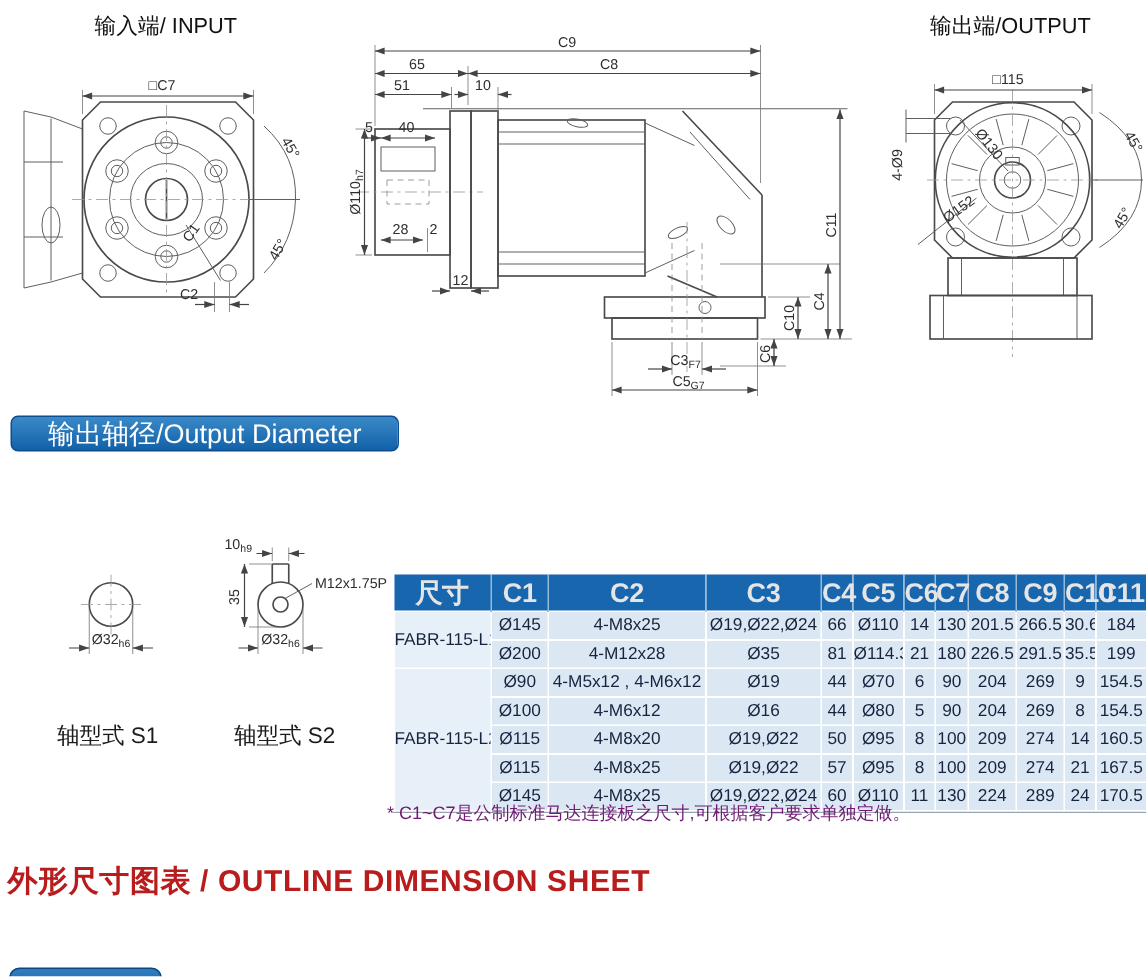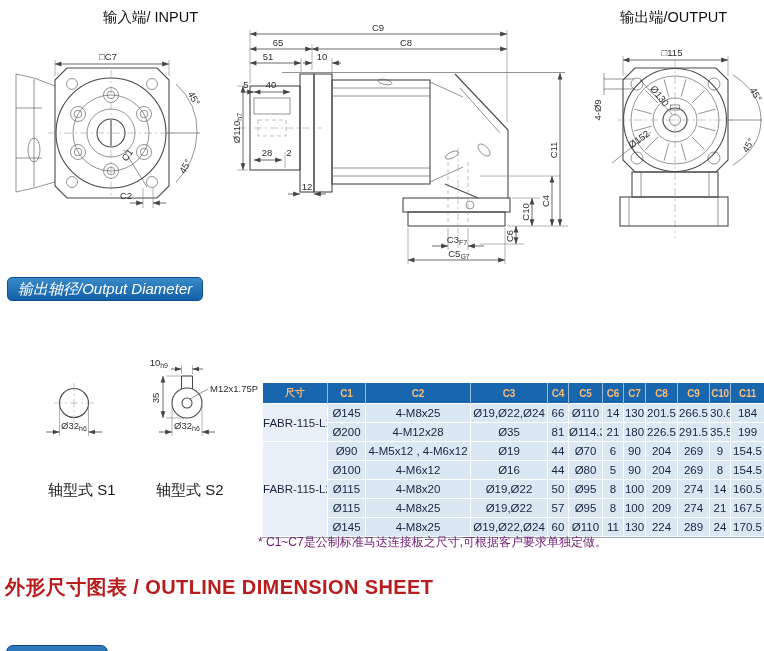--- a/index.html
+++ b/index.html
@@ -1,32 +1,32 @@
 <!DOCTYPE html>
 <html><head>
 <meta charset="utf-8">
 <style>
   html,body{margin:0;padding:0;background:#fff;}
   .page{position:relative;width:764px;height:651px;background:#fff;overflow:hidden;
         font-family:"Liberation Sans","DejaVu Sans",sans-serif;}
   .toplabel{position:absolute;font-size:14.5px;color:#111;}
   .badge{position:absolute;color:#fff;border-radius:5px;
          background:linear-gradient(180deg,#3a8ac8,#1261a9);border:1px solid #0d4e8e;}
-  .badge1{top:277px;left:7px;height:22px;line-height:22px;padding:0 10px;font-size:15px;font-style:italic;}
+  .badge1{top:277px;left:7px;height:22px;line-height:22px;padding:0 24px;font-size:18px;}
   .badge2{top:621px;left:6px;width:100px;height:21px;line-height:21px;text-align:center;
           font-size:13px;font-weight:bold;border-radius:7px;
           background:linear-gradient(180deg,#2f7dbf,#155a9e);border:1px solid #0f4680;
           box-shadow:0 2.5px 0 0 #173d66;margin-top:24px;}
   .caption{position:absolute;font-size:15px;color:#1c1c1c;}
   .heading{position:absolute;left:5px;top:574px;font-size:20px;font-weight:bold;
            color:#b91c1c;letter-spacing:0.4px;white-space:nowrap;}
   .notes{position:absolute;left:258px;top:535px;font-size:12px;color:#701a75;line-height:15px;}
   .tablewrap{position:absolute;left:262px;top:383px;width:502px;border-bottom:1px solid #98a4b0;}
   table{border-collapse:collapse;table-layout:fixed;width:502px;}
-  th{background:#1866ae;color:#fdba74;font-size:10px;font-weight:bold;height:20px;
+  th{background:#1866ae;color:#e5e5e5;font-size:18px;font-weight:bold;height:20px;
      border-right:1px solid rgba(255,255,255,.55);padding:0;letter-spacing:-0.2px;}
   td{background:#dbe8f4;font-size:11.5px;color:#17233f;text-align:center;height:18px;
      border:1px solid #fff;padding:0;white-space:nowrap;overflow:hidden;}
   td.model{background:#e7f0f8;font-size:11.5px;}
   tr.gsep td{border-top:1.5px solid #8d9aa8;}
   
   svg{position:absolute;}
   .out{stroke:#4a4a4a;stroke-width:1.1;fill:none;}
   .thin{stroke:#5a5a5a;stroke-width:.65;fill:none;}
   .ext{stroke:#777;stroke-width:.55;fill:none;}
@@ -34,21 +34,21 @@
   .cl{stroke:#999;stroke-width:.55;fill:none;stroke-dasharray:8 3 2 3;}
   .hid{stroke:#888;stroke-width:.55;fill:none;stroke-dasharray:4 3;}
   text{font-family:"Liberation Sans","DejaVu Sans",sans-serif;font-size:9.5px;fill:#2e2e2e;}
   text .sub{font-size:7px;}
 </style>
 </head>
 <body>
 
 <div class="page">
 
-  <div class="toplabel" style="left:63px;top:8px;margin-left:40px;">输入端/ INPUT</div>
+  <div class="toplabel" style="left:63px;top:8px;">输入端/ INPUT</div>
   <div class="toplabel" style="left:620px;top:8px;">输出端/OUTPUT</div>
 
   <svg width="764" height="250" viewBox="0 22 764 250" style="left:0;top:22px;">
     <defs>
       <marker id="ae" markerWidth="9" markerHeight="7" refX="8.5" refY="3.5" orient="auto">
         <path d="M0,0.5 L8.5,3.5 L0,6.5 Z" fill="#444"></path>
         </marker>
       <marker id="as" markerWidth="9" markerHeight="7" refX="0.5" refY="3.5" orient="auto">
         <path d="M8.5,0.5 L0.5,3.5 L8.5,6.5 Z" fill="#444"></path>
         </marker>
@@ -287,21 +287,21 @@
       <line class="dim" x1="163" y1="376" x2="163" y2="418" marker-start="url(#as2)" marker-end="url(#ae2)"></line>
       <text transform="translate(159,398) rotate(-90)" text-anchor="middle">35</text>
       <line class="ext" x1="172" y1="406" x2="172" y2="436"></line>
         <line class="ext" x1="202" y1="406" x2="202" y2="436"></line>
       <line class="dim" x1="159" y1="432" x2="172" y2="432" marker-end="url(#ae2)"></line>
       <line class="dim" x1="215" y1="432" x2="202" y2="432" marker-end="url(#ae2)"></line>
       <text x="187" y="429" text-anchor="middle"><tspan>Ø32</tspan><tspan class="sub" dy="2">h6</tspan></text>
     </g>
   </svg>
 
-  <div class="caption" style="left:48px;top:481px;">轴型式 S1</div>
+  <div class="caption" style="left:38px;top:481px;">轴型式 S1</div>
   <div class="caption" style="left:156px;top:481px;">轴型式 S2</div>
 
   <div class="tablewrap">
     <table>
       <colgroup>
         <col style="width:65px">
           <col style="width:38px">
           <col style="width:105px">
           <col style="width:77px">
         <col style="width:21px">

